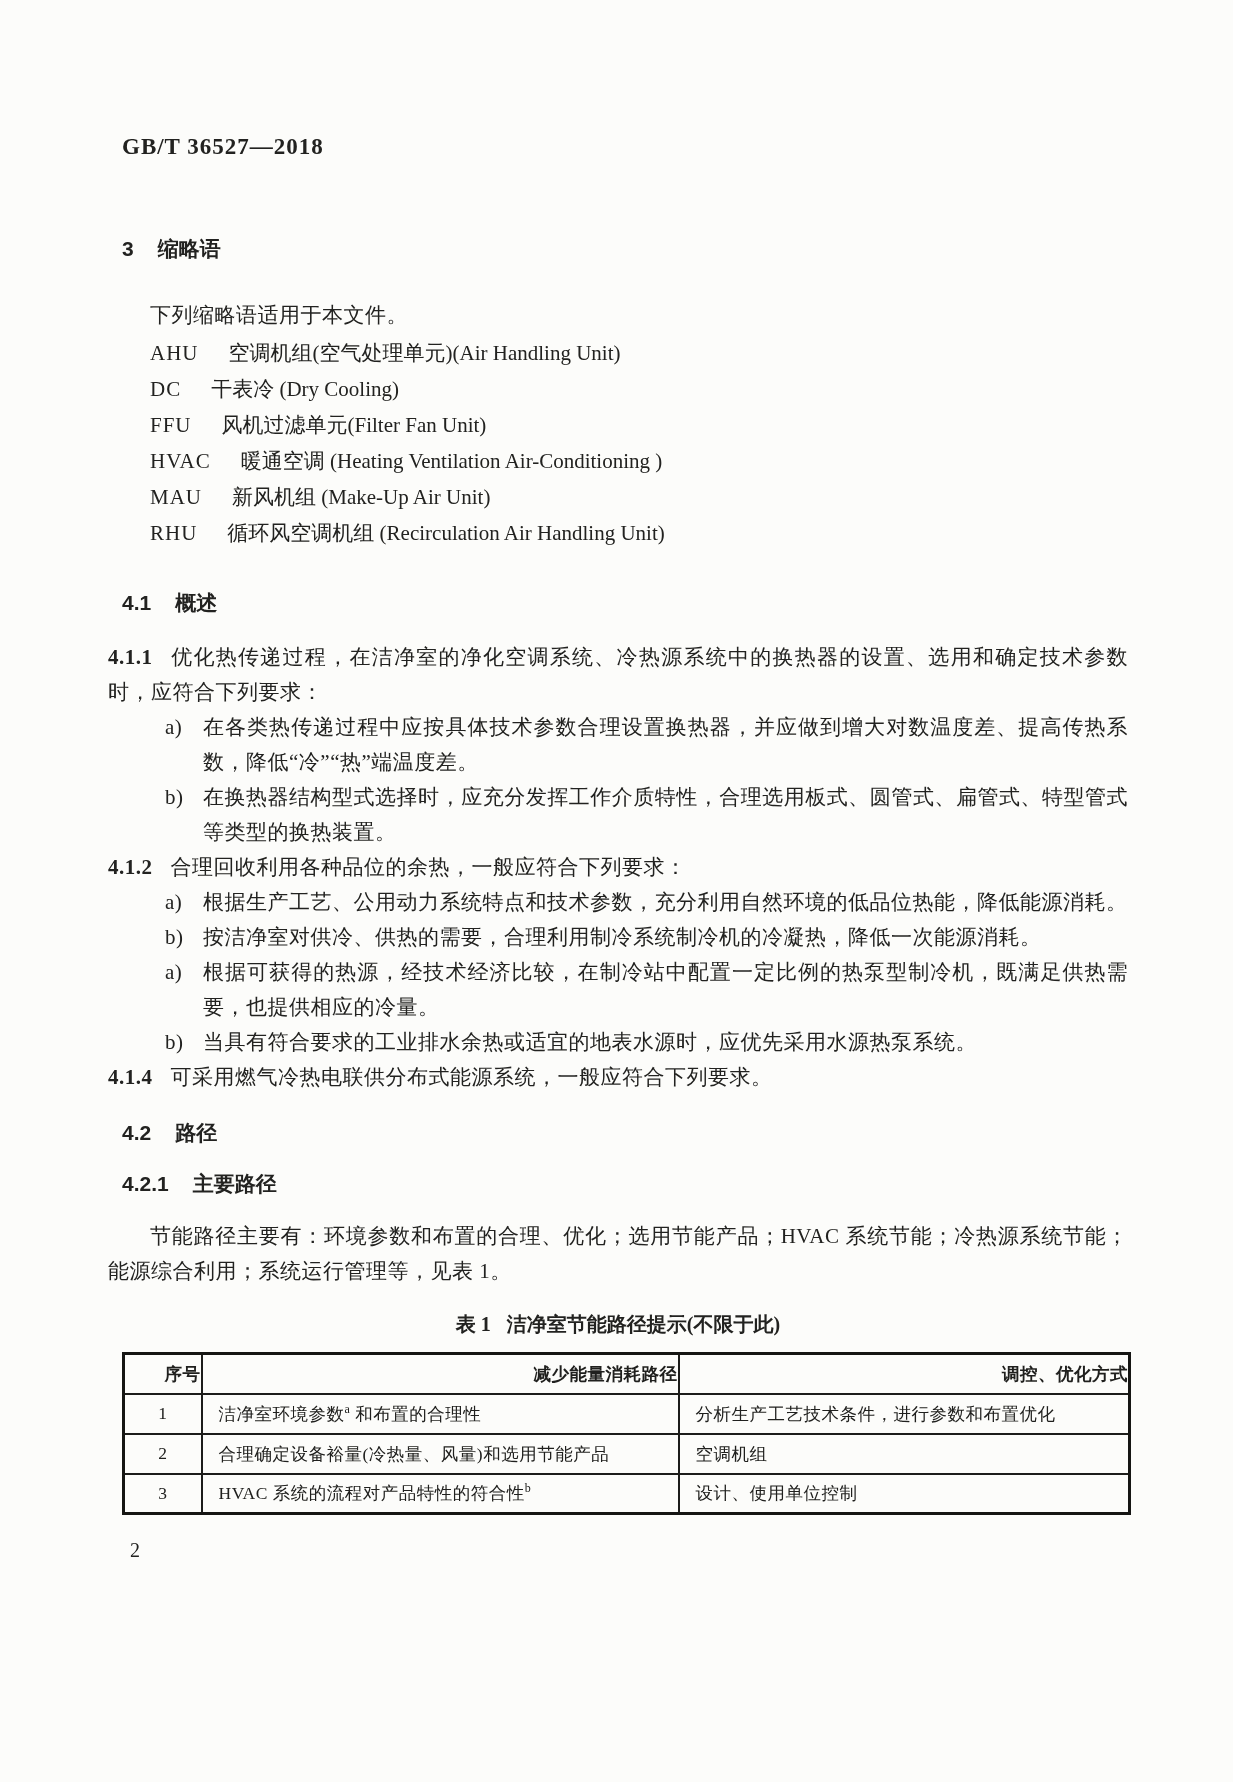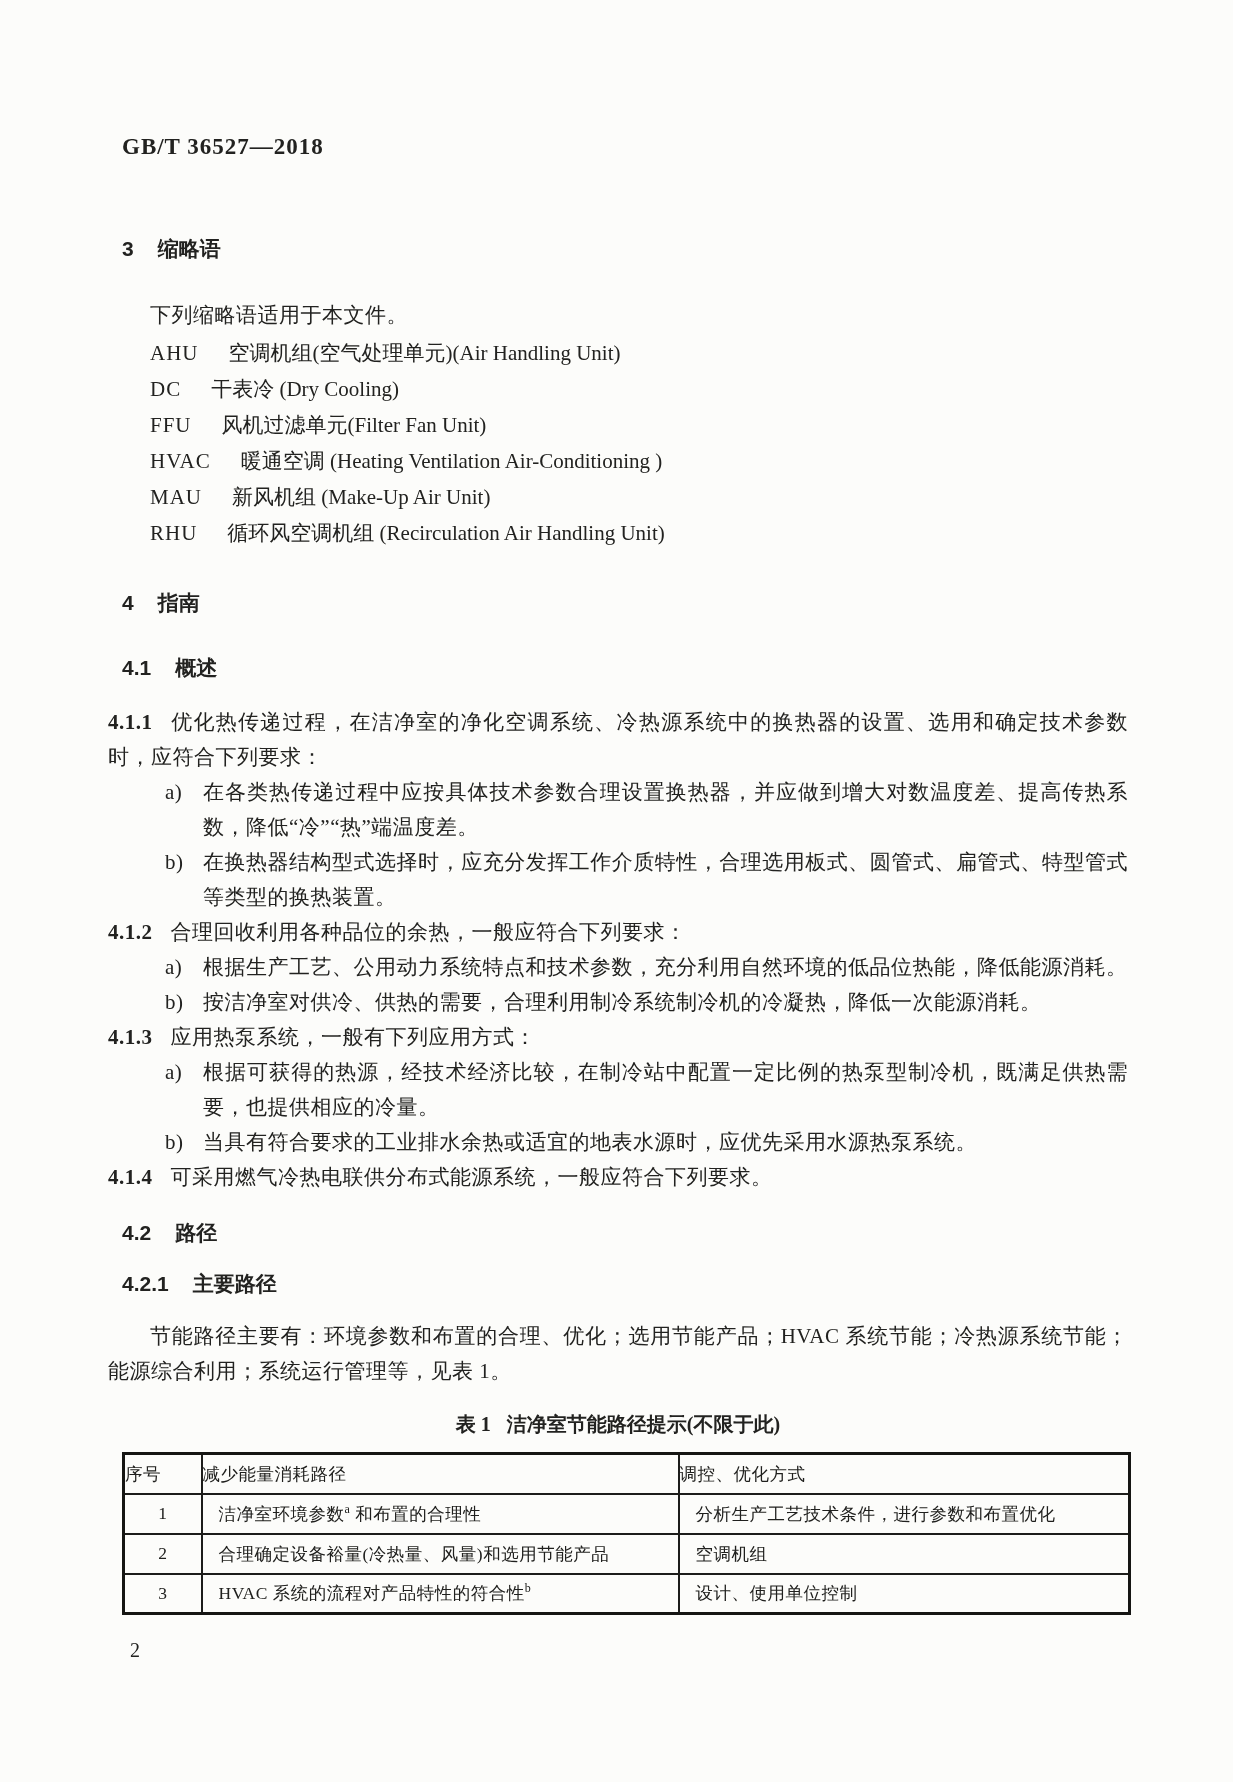--- a/index.html
+++ b/index.html
@@ -90,21 +90,21 @@
   table.energy col.c3 { width: 451px; }
   table.energy th, table.energy td {
     border: 2px solid #1c1c1a;
     height: 40px;
     vertical-align: middle;
     font-weight: normal;
     letter-spacing: 0.5px;
   }
   table.energy { border: 3px solid #151513; }
   table.energy tr.outer-b td { border-bottom: 3px solid #151513; }
-  table.energy th { text-align: left; }
+  table.energy th { text-align: right; font-weight: bold; }
   table.energy td.c-num { text-align: center; }
   table.energy td.c-left { text-align: left; padding-left: 16px; padding-right: 24px; }
   sup.note { font-size: 12px; vertical-align: super; line-height: 0; }
 
   .page-num {
     margin: 24px 0 0 22px;
     font-size: 20px;
   }
 </style>
 </head>
@@ -134,23 +134,20 @@
       <span class="abbr-term">HVAC</span><span>暖通空调 (Heating Ventilation Air-Conditioning )</span>
     </div>
     <div class="abbr-row">
       <span class="abbr-term">MAU</span><span>新风机组 (Make-Up Air Unit)</span>
     </div>
     <div class="abbr-row">
       <span class="abbr-term">RHU</span><span>循环风空调机组 (Recirculation Air Handling Unit)</span>
     </div>
   </div>
 
-  <div class="sec-heading h-sub">
-    <span class="sec-num">4</span><span>指南</span>
-  </div>
 
   <div class="sec-heading h-sub">
     <span class="sec-num">4.1</span><span>概述</span>
   </div>
 
   <div class="para clause clause-first">
     <span class="clause-num">4.1.1</span><span>优化热传递过程，在洁净室的净化空调系统、冷热源系统中的换热器的设置、选用和确定技术参数时，应符合下列要求：</span>
   </div>
 
   <div class="item">
@@ -163,23 +160,20 @@
   <div class="para clause">
     <span class="clause-num">4.1.2</span><span>合理回收利用各种品位的余热，一般应符合下列要求：</span>
   </div>
   <div class="item">
     <span class="item-label">a)</span><span>根据生产工艺、公用动力系统特点和技术参数，充分利用自然环境的低品位热能，降低能源消耗。</span>
   </div>
   <div class="item">
     <span class="item-label">b)</span><span>按洁净室对供冷、供热的需要，合理利用制冷系统制冷机的冷凝热，降低一次能源消耗。</span>
   </div>
 
-  <div class="para clause">
-    <span class="clause-num">4.1.3</span><span>应用热泵系统，一般有下列应用方式：</span>
-  </div>
   <div class="item">
     <span class="item-label">a)</span><span>根据可获得的热源，经技术经济比较，在制冷站中配置一定比例的热泵型制冷机，既满足供热需要，也提供相应的冷量。</span>
   </div>
   <div class="item">
     <span class="item-label">b)</span><span>当具有符合要求的工业排水余热或适宜的地表水源时，应优先采用水源热泵系统。</span>
   </div>
 
   <div class="para clause">
     <span class="clause-num">4.1.4</span><span>可采用燃气冷热电联供分布式能源系统，一般应符合下列要求。</span>
   </div>

